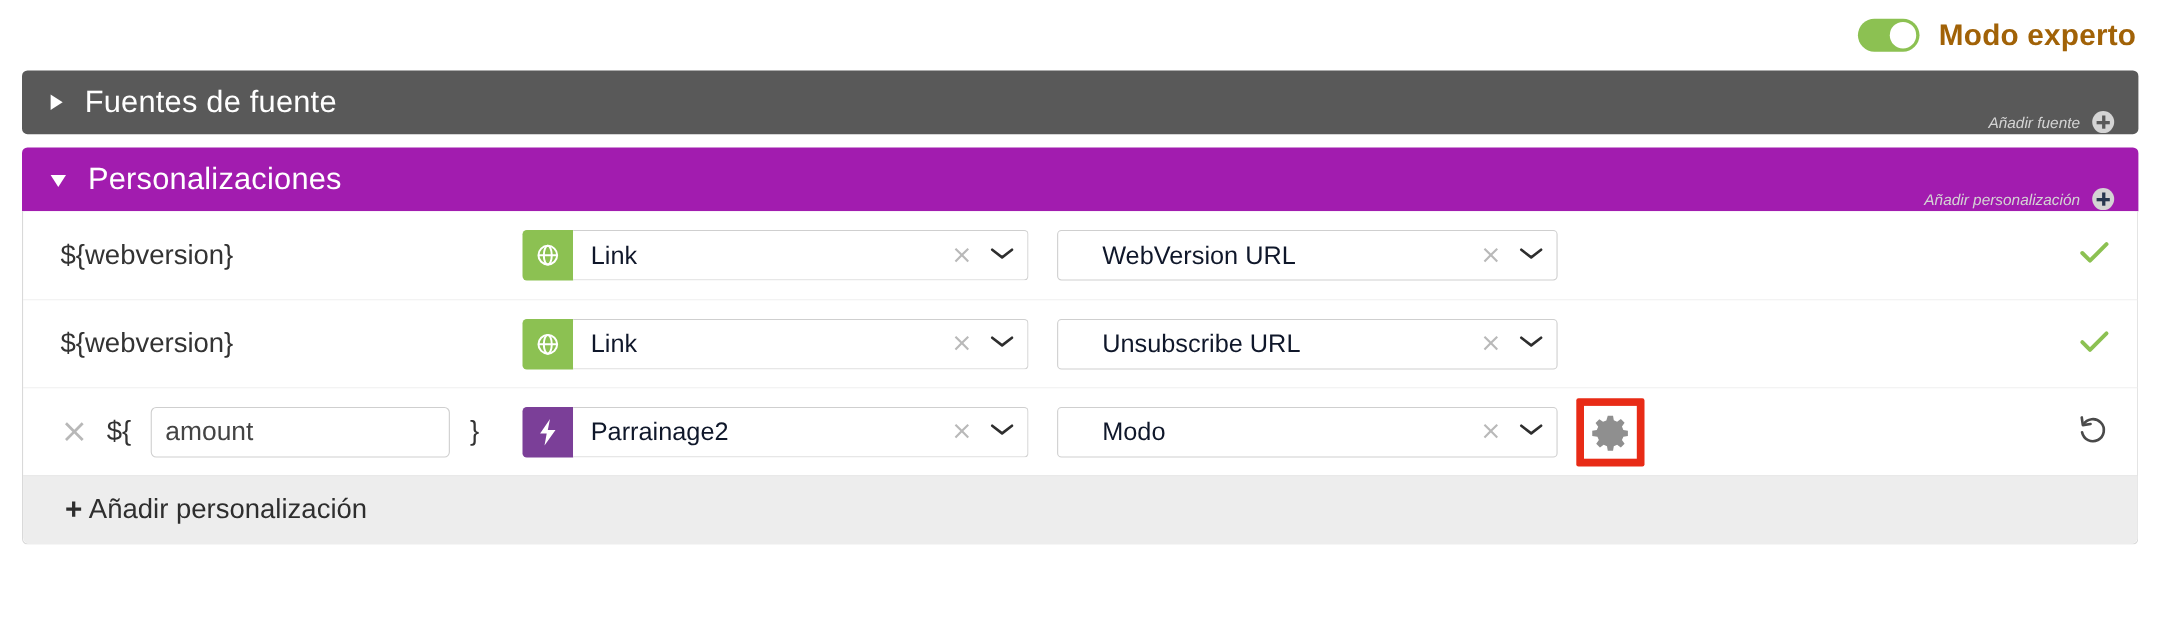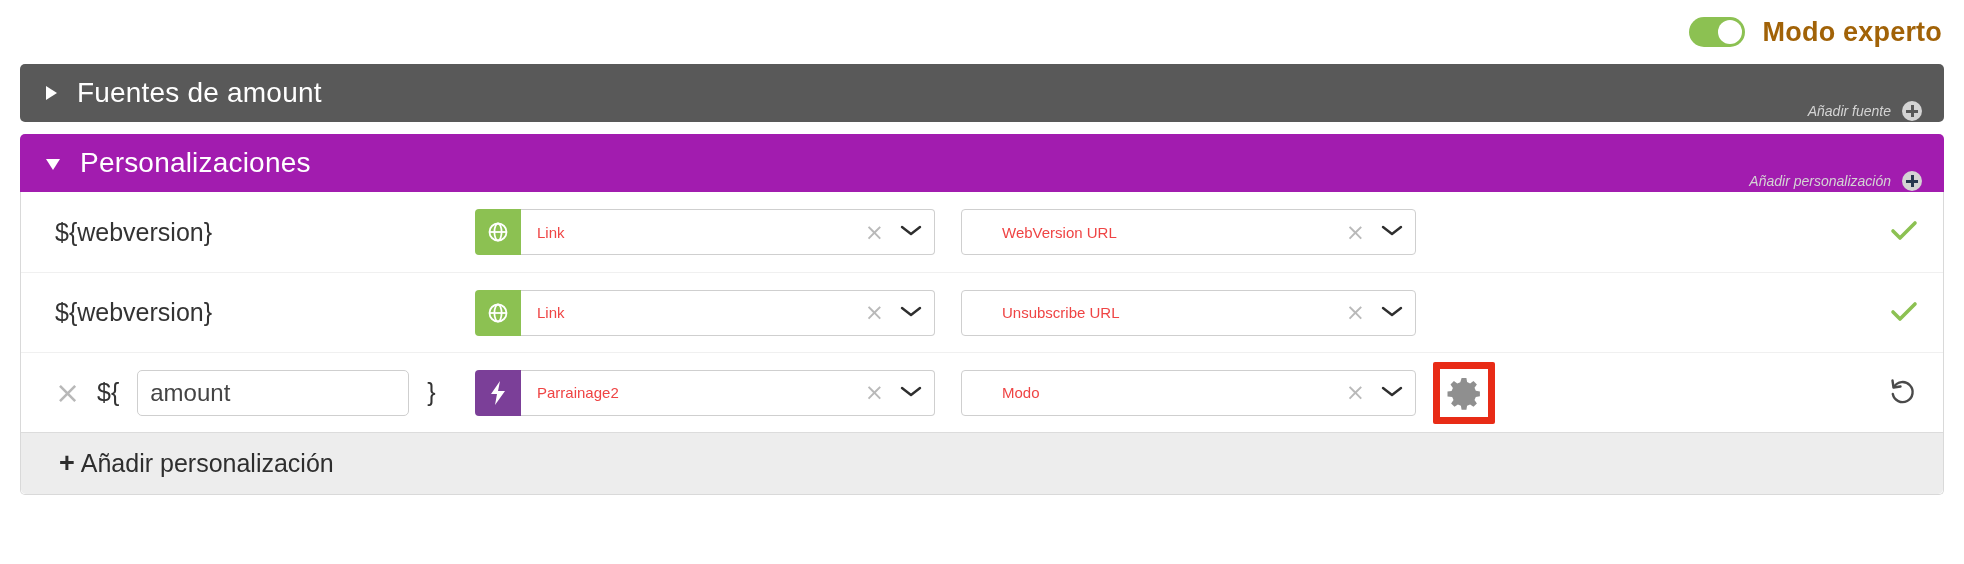--- a/index.html
+++ b/index.html
@@ -113,21 +113,21 @@
     display: flex; align-items: center; justify-content: center;
     color: #ffffff;
   }
   .select {
     height: 46px; display: flex; align-items: center;
     border: 1px solid #cfcfcf; border-radius: 4px;
     background: #fff; padding: 0 10px 0 16px; cursor: pointer;
   }
   .select.with-badge { border-radius: 0 4px 4px 0; border-left: none; }
   .select .val {
-    font-size: 15px; color: #ef4444; white-space: nowrap;
+    font-size: 23px; color: #0f172a; white-space: nowrap;
     overflow: hidden; text-overflow: ellipsis;
   }
   .select .spacer { flex: 1 1 auto; min-width: 14px; }
   .clear-x {
     font-size: 23px; color: #b9b9b9; margin-right: 14px; flex:none;
     font-family: "DejaVu Sans", sans-serif; line-height: 1; cursor: pointer;
   }
   .chev { flex: none; cursor: pointer; }
 
   .col-type { width: 460px; }
@@ -165,21 +165,21 @@
   <div class="topbar">
     <div class="toggle">
       <div class="knob"></div>
     </div>
     <div class="topbar-label">Modo experto</div>
   </div>
 
   <div class="panel">
     <div class="panel-head sources">
       <span class="tri right"></span>
-      <span class="panel-title">Fuentes de amount</span>
+      <span class="panel-title">Fuentes de fuente</span>
       <span class="panel-action">
         <span>Añadir fuente</span>
         <span class="plus-circle"></span>
       </span>
     </div>
   </div>
 
   <div class="panel">
     <div class="panel-head perso">
       <span class="tri down"></span>

